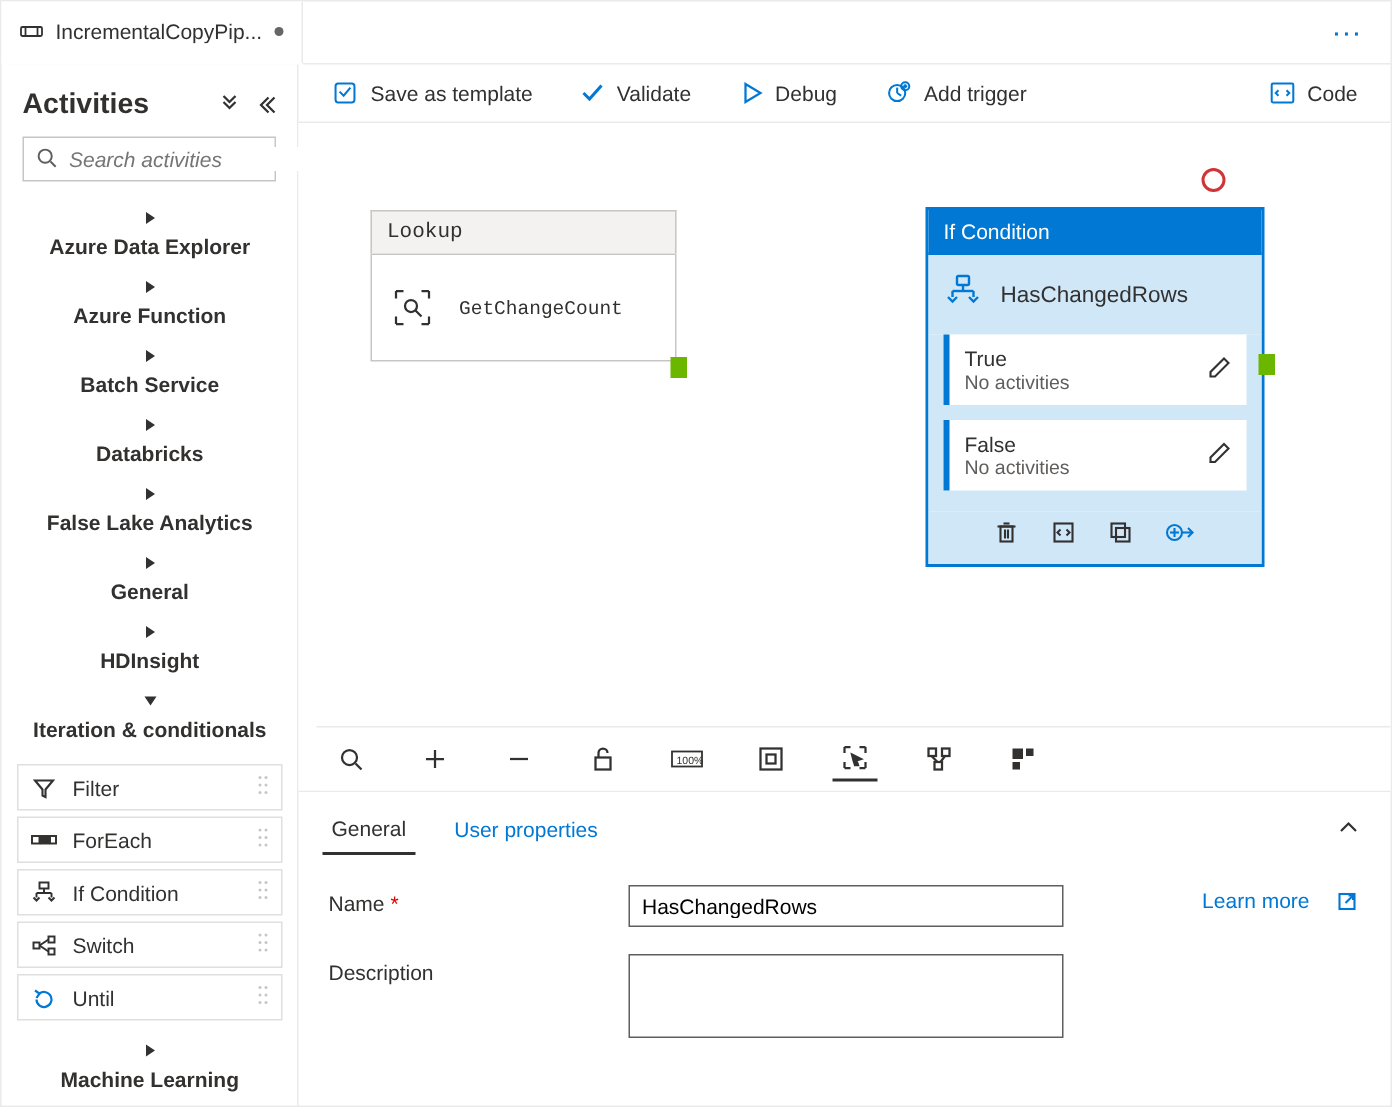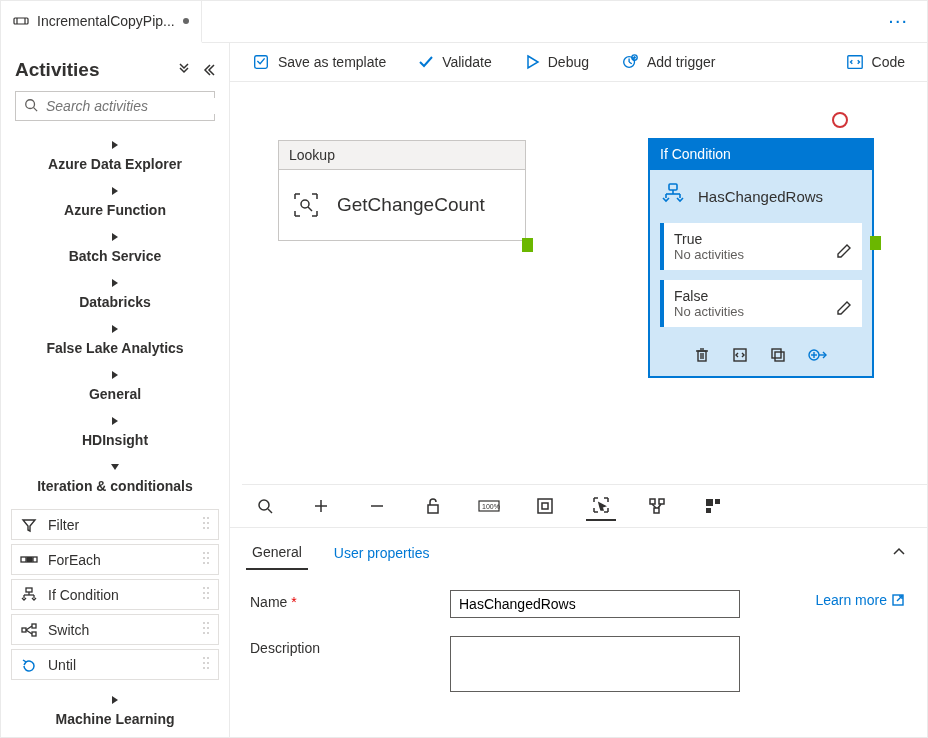--- a/index.html
+++ b/index.html
@@ -15,21 +15,21 @@
   .tab .tab-dot { width: 6px; height: 6px; border-radius: 50%; background: #666; flex: none; }
   .tab .tab-label { overflow: hidden; text-overflow: ellipsis; white-space: nowrap; max-width: 140px; }
   .tab-icon svg { display: block; }
   .tabs-spacer { flex: 1; }
   .tabs-ellipsis { display: flex; align-items: center; padding: 0 18px; color: #0078d4; cursor: pointer; letter-spacing: 2px; font-weight: bold; }
 
   
   .body { flex: 1; display: flex; min-height: 0; }
 
   
-  .sidebar { width: 229px; border-right: 1px solid #eaeaea; display: flex; flex-direction: column; padding: 8px 0; }
+  .sidebar { width: 198px; border-right: 1px solid #eaeaea; display: flex; flex-direction: column; padding: 8px 0; }
   .sidebar-header { display: flex; align-items: center; justify-content: space-between; padding: 8px 14px 10px 14px; }
   .sidebar-title { font-size: 19px; font-weight: 600; }
   .sidebar-header-icons { display: flex; gap: 10px; color: #323130; }
   .sidebar-header-icons svg { display:block; }
   .search-wrap { padding: 0 14px 12px 14px; }
   .search { display: flex; align-items: center; gap: 8px; border: 1px solid #c8c6c4; height: 30px; padding: 0 8px; }
   .search input { border: none; outline: none; flex: 1; font-style: italic; color: #a16207; font-size: 14px; }
   .tree { flex:1; overflow: auto; }
   .tree-node { display: flex; align-items: center; gap: 6px; padding: 7px 14px; cursor: pointer; flex-direction: column; }
   .tree-node .caret { width: 12px; display:inline-flex; justify-content:center; }
@@ -48,33 +48,33 @@
   .toolbar .spacer { flex:1; }
   .toolbar .code-btn { display:flex; align-items:center; gap:8px; cursor:pointer; }
 
   .canvas { flex: 1; position: relative; background: #fff; overflow: hidden; }
 
   
   .red-circle { position:absolute; width:16px; height:16px; border:2px solid #d13438; border-radius:50%; }
 
   
   .activity-card { position: absolute; }
-  .card-lookup { left: 48px; top: 58px; width: 248px; }
+  .card-lookup { left: 48px; top: 58px; width: 204px; font-family: Liberation Mono, monospace; }
   .card-lookup .c-head { background: #f3f2f1; border:1px solid #c8c6c4; border-bottom:none; padding: 6px 10px; color:#323130; }
   .card-lookup .c-body { background:#fff; border:1px solid #c8c6c4; padding: 18px 10px; display:flex; align-items:center; gap:14px; }
   .card-lookup .c-body .bicon { width:34px; height:34px; display:flex; align-items:center; justify-content:center; }
-  .card-lookup .c-body .bname { font-size:19px;text-align:center; }
+  .card-lookup .c-body .bname { font-size:13px;text-align:center; }
   .card-lookup .port { position:absolute; right:-7px; top:98px; width:11px; height:14px; background:#6bb700; }
 
   .card-ifcond { left: 418px; top: 56px; width: 226px; border: 2px solid #0078d4; }
   .card-ifcond .c-head { background:#0078d4; color:#fff; padding:6px 10px; border-bottom:2px solid #0078d4; }
   .card-ifcond .c-sub { background:#d0e7f8; padding: 12px 10px; display:flex; align-items:center; gap:12px; }
   .card-ifcond .c-sub .bname { font-size:15px; }
   .branches { background:#d0e7f8; padding: 0 10px 4px 10px; }
-  .branch { background:#fff; border-left: 4px solid #0078d4; margin-bottom: 10px; padding: 8px 10px; display:flex; align-items:flex-end; }
+  .branch { background:#fff; border-left: 4px solid #0078d4; margin-bottom: 10px; padding: 8px 10px; display:flex; align-items:center; }
   .branch .b-text .b-title { font-size:14px; }
   .branch .b-text .b-sub { font-size:13px; color:#605e5c; }
   .branch .b-edit { margin-left:auto; color:#323130; cursor:pointer; }
   .card-ifcond .c-actions { background:#d0e7f8; display:flex; justify-content:center; gap:22px; padding: 6px 0 10px 0; }
   .card-ifcond .c-actions .ia { cursor:pointer; color:#323130; }
   .card-ifcond .port { position:absolute; right:-9px; top:96px; width:11px; height:14px; background:#6bb700; }
 
   
   .canvas-controls { position:absolute; left: 12px; bottom: 0; right:0; padding: 6px 8px; display:flex; align-items:center; gap:26px; border-top:1px solid #eaeaea; background:#fff; }
   .canvas-controls .cc { width:30px; height:30px; display:flex; align-items:center; justify-content:center; cursor:pointer; }
@@ -87,21 +87,21 @@
   .ptab.active { color:#323130; border-bottom: 2px solid #323130; }
   .ptab .badge { color:#e50000; font-size:11px; position:absolute; top:0; right:-6px; font-weight:bold; }
   .ptabs .spacer { flex:1; }
   .ptabs .collapse { cursor:pointer; padding:4px; }
   .pform { padding: 20px 20px 24px 20px; position:relative; }
   .frow { display:flex; align-items:flex-start; margin-bottom:18px; }
   .flabel { width: 200px; padding-top:4px; }
   .flabel .req { color:#e50000; margin-left:4px; }
   .finput input[type=text] { width: 290px; height:28px; border:1px solid #605e5c; padding:0 8px; font-size:14px; }
   .finput textarea { width: 290px; height:56px; border:1px solid #605e5c; padding:4px 8px; font-size:14px; resize:none; }
-  .learn-more { position:absolute; right: 22px; top: 22px; color:#0078d4; cursor:pointer; display:flex; align-items:center; gap:4px; }
+  .learn-more { position:absolute; right: 22px; top: 22px; color:#0078d4; cursor:pointer; display:flex; align-items:flex-end; gap:18px; }
 
   svg { overflow: visible; }
 </style>
 </head>
 <body>
 
 <div class="app">
 
   <div class="tabs-bar">
     <div class="tab active">

